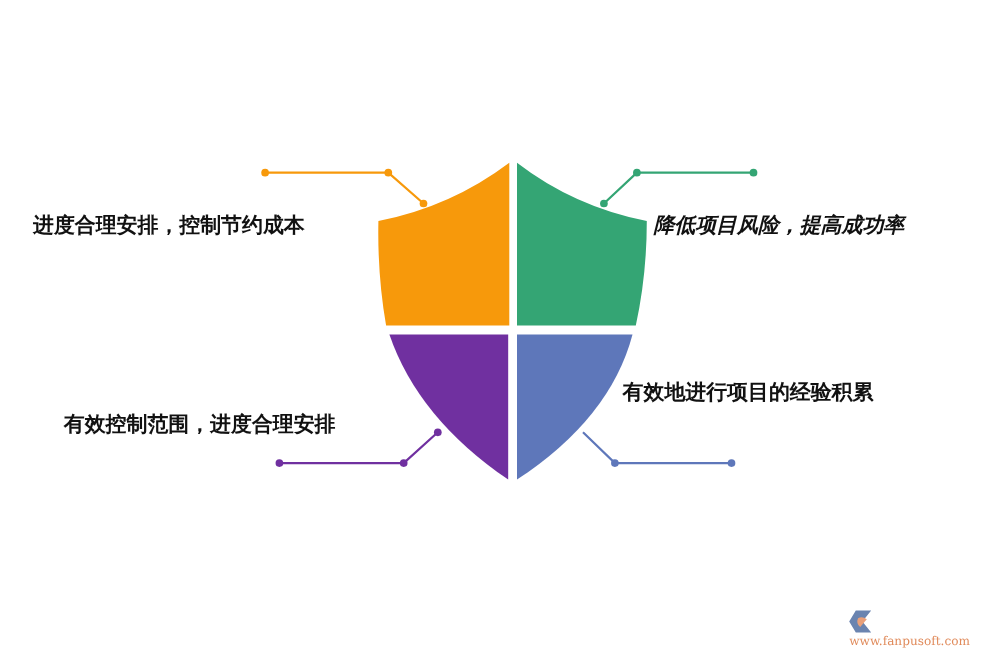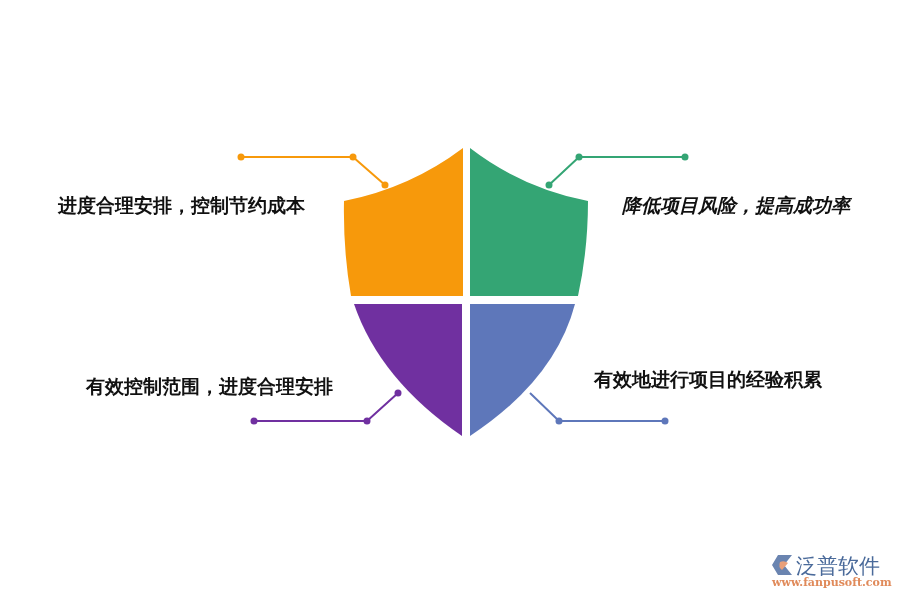--- a/index.html
+++ b/index.html
@@ -1,24 +1,24 @@
 <!DOCTYPE html>
 <html><head>
 <meta charset="utf-8">
 <style>
   html, body { margin:0; padding:0; background:#ffffff; }
   body { width:900px; height:600px; position:relative; overflow:hidden;
          font-family:"DejaVu Sans", sans-serif; }
   #diagram { position:absolute; left:0; top:0; width:900px; height:600px; }
   .label { position:absolute; font-size:19px; font-weight:bold; color:#111;
-           white-space:nowrap; line-height:24px;margin-left:28px; }
+           white-space:nowrap; line-height:24px; }
   .logo { position:absolute; left:770px; top:552px; width:125px; height:40px; }
   .logo-cn { position:absolute; left:26px; top:0px; font-size:21px; color:#4a6a9a; white-space:nowrap; }
   .logo-url { position:absolute; left:2px; top:24px; font-size:11px; color:#e08a5a;
-              font-family:"DejaVu Serif", serif; white-space:nowrap;font-weight:bold; }
+              font-family:"DejaVu Serif", serif; white-space:nowrap; }
 </style>
 </head>
 <body>
 
 <svg id="diagram" viewBox="0 0 900 600" xmlns="http://www.w3.org/2000/svg">
 
   <path d="M463,148 L463,296 L351,296 Q343,250 344,201 Q410,188 463,148 Z" fill="#F7990B"></path>
 
   <path d="M470,148 L470,296 L578,296 Q588,250 588,201 Q522,188 470,148 Z" fill="#34A574"></path>
 
@@ -50,22 +50,21 @@
   <g stroke="#5E77BA" stroke-width="2" fill="#5E77BA">
     <polyline points="530,393 559,421 665,421" fill="none"></polyline>
     <circle cx="559" cy="421" r="3.5" stroke="none"></circle>
     <circle cx="665" cy="421" r="3.5" stroke="none"></circle>
   </g>
 </svg>
 
 <div class="label" style="left:30px; top:193px;">进度合理安排，控制节约成本</div>
 <div class="label" style="left:594px; top:193px;font-style:italic;">降低项目风险，提高成功率</div>
 <div class="label" style="left:58px; top:374px;">有效控制范围，进度合理安排</div>
-<div class="label" style="left:566px; top:367px;">有效地进行项目的经验积累</div>
+<div class="label" style="left:566px; top:345px;">有效地进行项目的经验积累</div>
 
 <div class="logo">
   <svg width="24" height="22" viewBox="0 0 24 22" style="position:absolute;left:0;top:2px;">
     <path d="M8,1 L22,1 L14,11 L22,21 L8,21 L2,11 Z" fill="#6a84b0"></path>
     <path d="M10,8 Q14,6 18,9 L12,16 Q8,13 10,8 Z" fill="#e9a07a"></path>
   </svg>
-  <span class="logo-cn">泛普软件</span>
   <span class="logo-url">www.fanpusoft.com</span>
 </div>
 
 </body></html>

